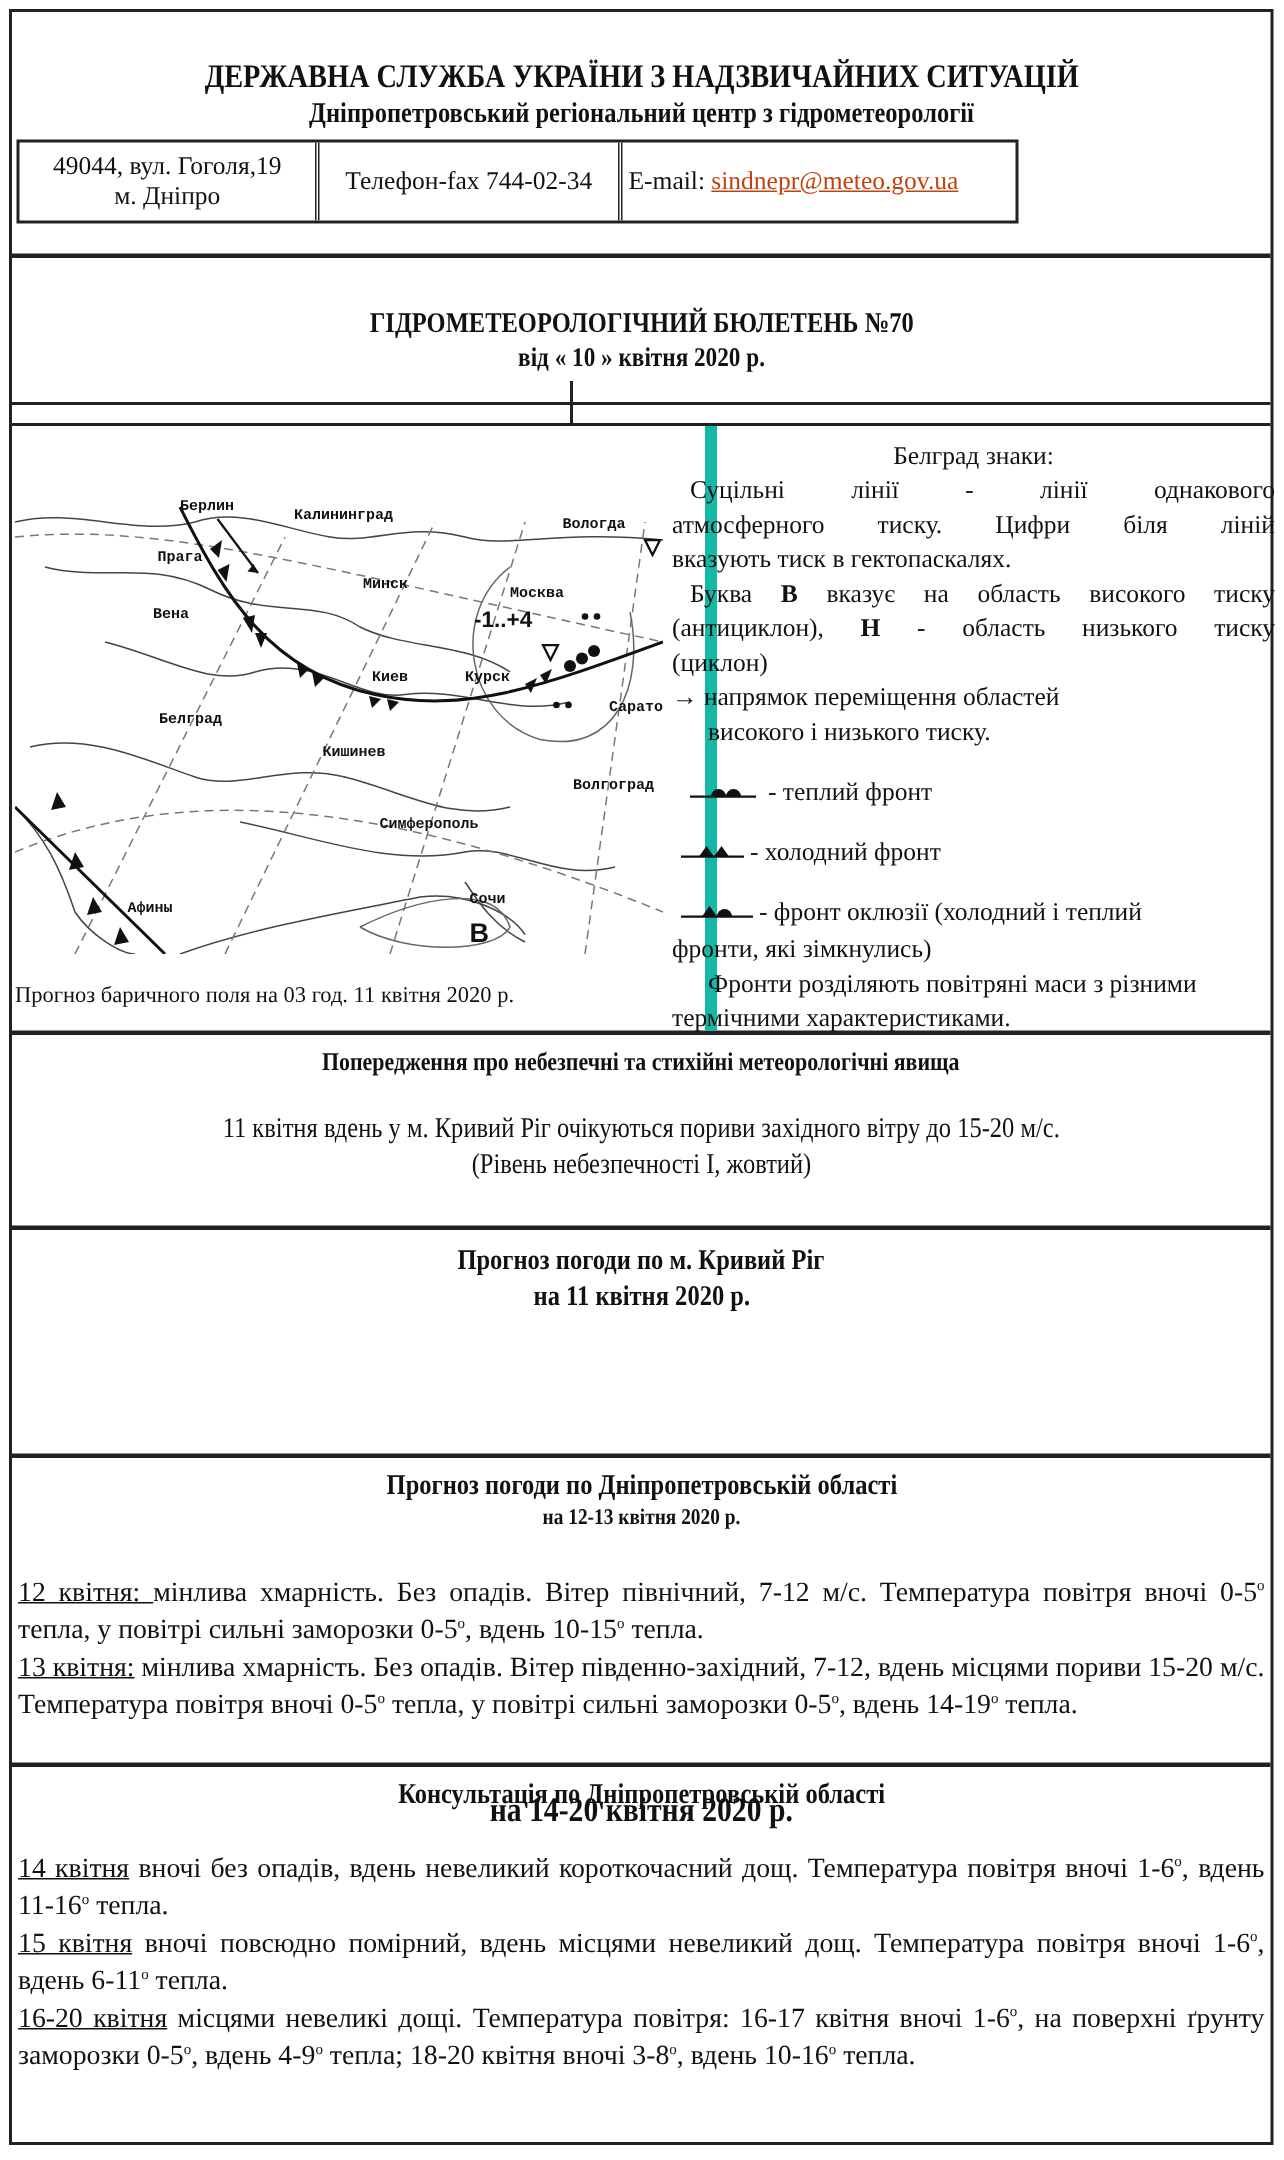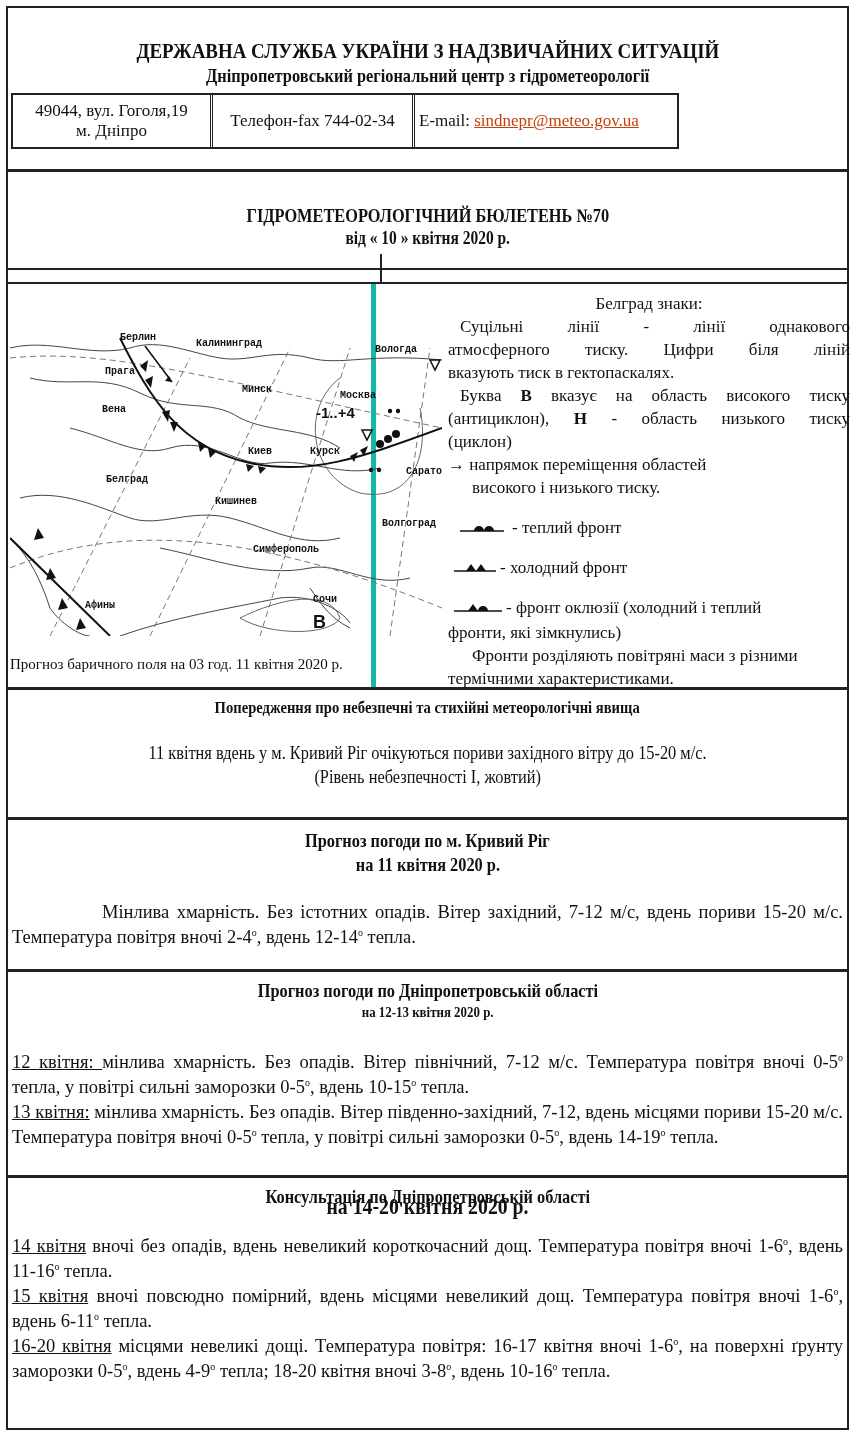--- a/index.html
+++ b/index.html
@@ -20,21 +20,21 @@
   .contacts .c:last-child { border-right: none; justify-content: flex-start; padding-left: 4px; }
   .email { text-decoration: underline; color: #c2410c; }
   
   #sec-title { top: 164px; height: 98px; border-bottom: 2px solid #222; }
   .title1 { position: absolute; top: 33px; width: 100%; font-size: 19px; }
   .title2 { position: absolute; top: 56px; width: 100%; font-size: 18px; }
   #sec-blank { top: 246px; height: 30px; border-bottom: 2px solid #222; }
   #sec-blank .divider { position: absolute; left: 372px; top: 0; width: 2px; height: 100%; background: #222; }
   
   #sec-map { top: 276px; height: 406px; }
-  .map-col { position: absolute; left: 0; top: 0; width: 368px; height: 100%; border-right: 5px solid #14b8a6; box-sizing: border-box; }
+  .map-col { position: absolute; left: 0; top: 0; width: 470px; height: 100%; border-right: 8px solid #14b8a6; box-sizing: border-box; }
   .map-svg { position: absolute; left: 2px; top: 34px; width: 432px; height: 318px; }
   .map-caption { position: absolute; left: 2px; top: 372px; font-size: 15px; white-space: nowrap; }
   .legend { position: absolute; left: 440px; top: 0; width: 402px; font-size: 17px; line-height: 23px; }
   .legend .lt { text-align: center; margin-top: 8px; }
   .legend p { margin: 0; text-align: justify; text-align-last: left; }
   .legend .j { text-align: justify; text-align-last: justify; }
   .legend .ind { text-indent: 12px; }
   .front-row { display: flex; align-items: center; height: 40px; }
   .front-row svg { flex: none; }
   
@@ -219,21 +219,20 @@
 
   <div class="sec" id="sec-warn">
     <div class="warn-h h-bold"><span class="cond">Попередження про небезпечні та стихійні метеорологічні явища</span></div>
     <div class="warn-t1"><span class="cond">11 квітня вдень у м. Кривий Ріг очікуються пориви західного вітру  до 15-20 м/с.</span></div>
     <div class="warn-t2"><span class="cond">(Рівень небезпечності І, жовтий)</span></div>
   </div>
 
   <div class="sec" id="sec-city">
     <div class="city-h1 h-bold"><span class="cond">Прогноз погоди по м. Кривий Ріг</span></div>
     <div class="city-h2 h-bold"><span class="cond">на 11 квітня 2020 р.</span></div>
-    <div class="body-text city-body"><span>Мінлива хмарність. Без істотних опадів. Вітер західний, 7-12 м/с, вдень  пориви 15-20 м/с. Температура повітря вночі 2-4</span><sup>о</sup><span>, вдень 12-14</span><sup>о</sup><span> тепла.</span></div>
   </div>
 
   <div class="sec" id="sec-obl">
     <div class="obl-h1 h-bold"><span class="cond">Прогноз погоди по Дніпропетровській області</span></div>
     <div class="obl-h2 h-bold"><span class="cond">на 12-13 квітня 2020 р.</span></div>
     <div class="body-text obl-body">
       <div><span class="u">12  квітня: </span><span>мінлива хмарність. Без опадів. Вітер північний, 7-12 м/с. Температура повітря вночі 0-5</span><sup>о</sup><span> тепла, у повітрі сильні заморозки 0-5</span><sup>о</sup><span>, вдень 10-15</span><sup>о</sup><span> тепла.</span></div>
       <div><span class="u">13  квітня:</span><span> мінлива хмарність. Без опадів. Вітер південно-західний, 7-12, вдень місцями пориви 15-20 м/с. Температура повітря вночі 0-5</span><sup>о</sup><span> тепла, у повітрі сильні заморозки 0-5</span><sup>о</sup><span>, вдень 14-19</span><sup>о</sup><span> тепла.</span></div>
     </div>
   </div>

